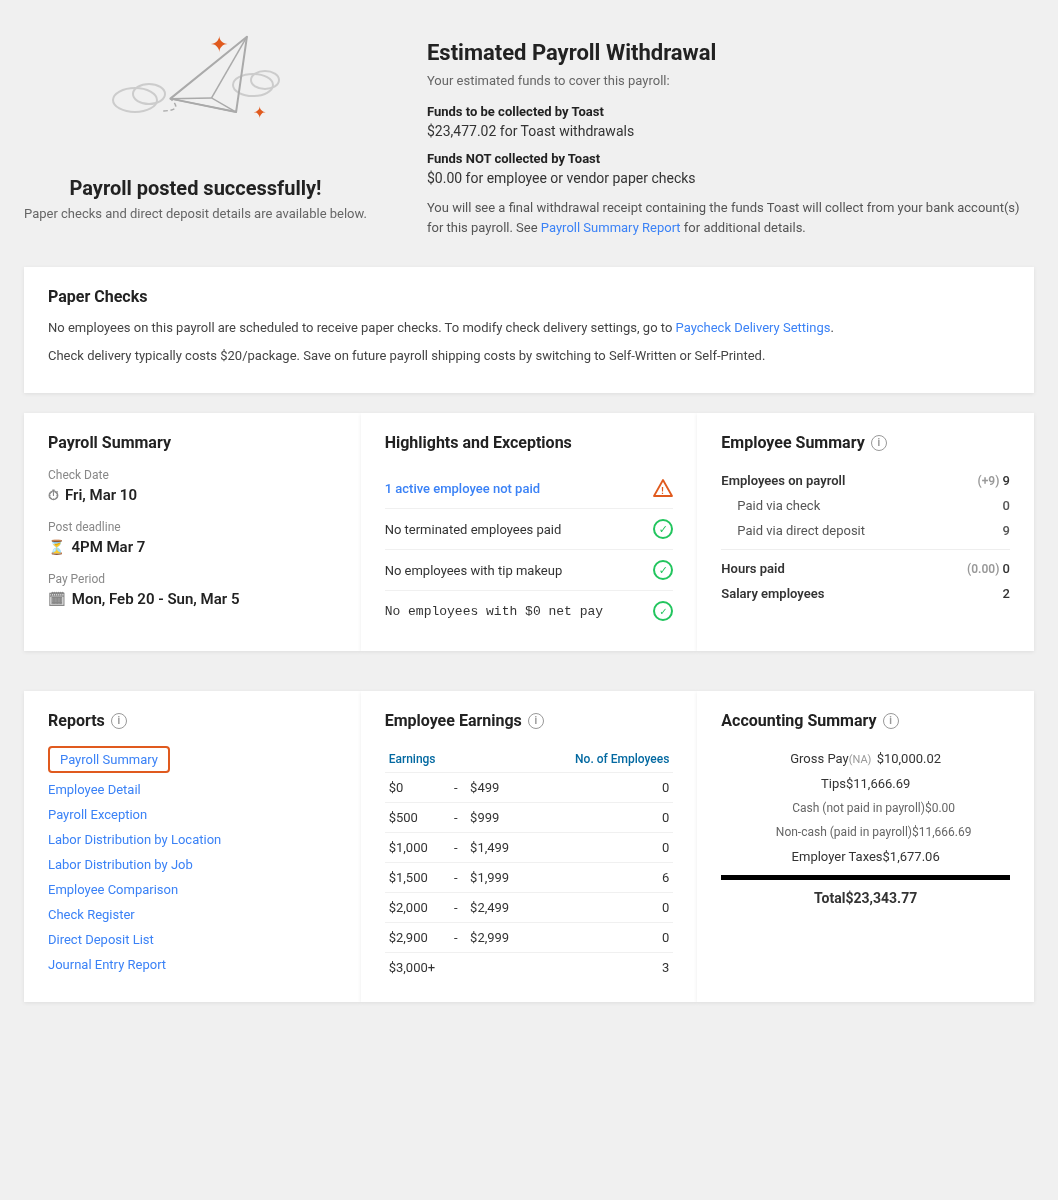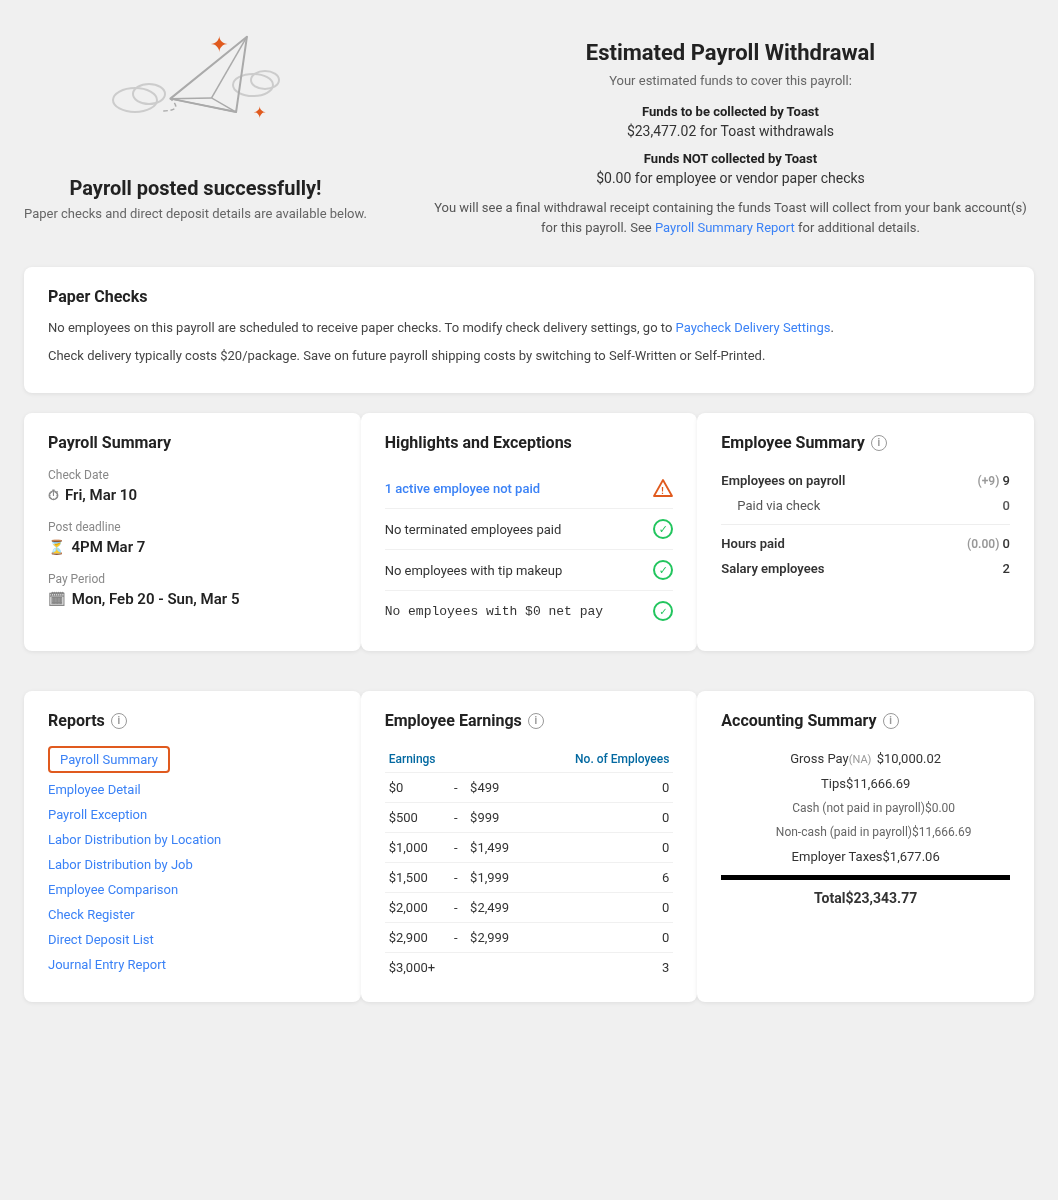--- a/index.html
+++ b/index.html
@@ -47,21 +47,20 @@
       margin-bottom: 6px;
     }
     .hero-subtitle {
       font-size: 13px;
       color: #666;
       text-align: center;
     }
     .withdrawal-info {
       flex: 1;
       padding-top: 10px;
-      text-align: center;
     }
     .withdrawal-title {
       font-size: 22px;
       font-weight: 700;
       color: #222;
       margin-bottom: 8px;
     }
     .withdrawal-subtitle {
       font-size: 13px;
       color: #666;
@@ -87,21 +86,21 @@
       margin-top: 10px;
     }
     .withdrawal-note a {
       color: #3b82f6;
       text-decoration: none;
     }
 
     
     .card {
       background: #fff;
-      border-radius: 8px;
+      border-radius: 0;
       padding: 20px 24px;
       margin-bottom: 20px;
       box-shadow: 0 1px 4px rgba(0,0,0,0.08);
     }
     .paper-checks-title {
       font-size: 16px;
       font-weight: 700;
       color: #222;
       margin-bottom: 12px;
     }
@@ -443,20 +442,24 @@
           <span class="emp-secondary">(+9)</span>
           <span class="emp-value">9</span>
         </span>
       </div>
 
       <div class="emp-row indent">
         <span>Paid via check</span>
         <span class="emp-value">0</span>
       </div>
 
+      <div class="emp-row indent">
+        <span>Paid via direct deposit</span>
+        <span class="emp-value">9</span>
+      </div>
       <hr class="divider">
 
       <div class="emp-row bold">
         <span>Hours paid</span>
         <span>
           <span class="emp-secondary">(0.00)</span>
           <span class="emp-value">0</span>
         </span>
       </div>
 

